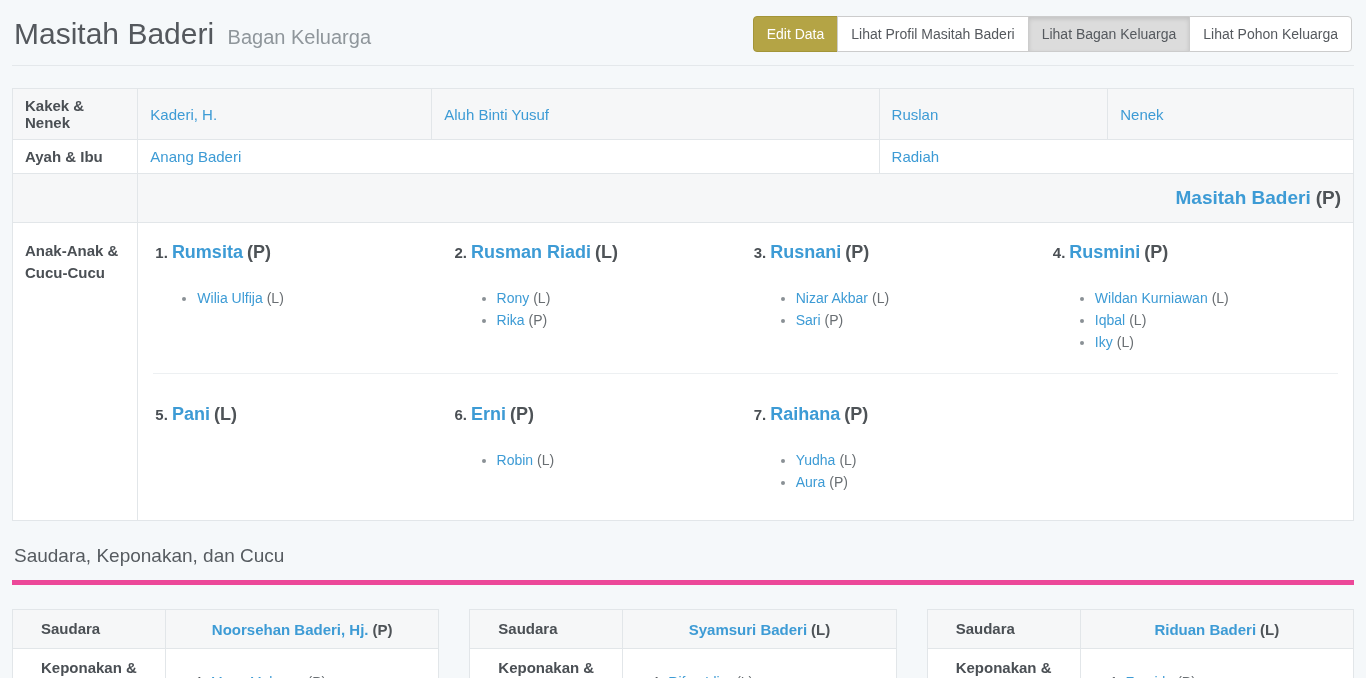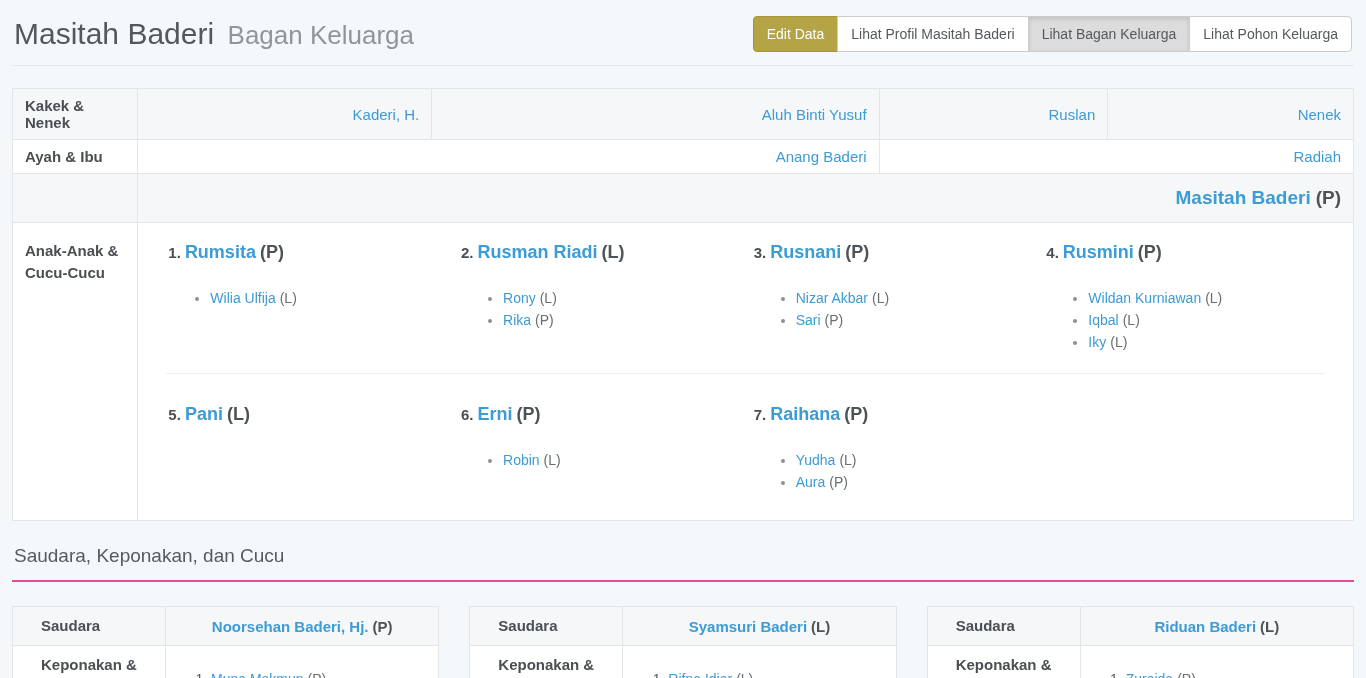--- a/index.html
+++ b/index.html
@@ -10,61 +10,61 @@
   }
   a{color:var(--link,#3d9bd5);text-decoration:none;cursor:pointer}
   .page{padding:0 12px}
 
   
   .topbar{
     display:flex;align-items:center;justify-content:space-between;
     padding:16px 2px 13px;border-bottom:1px solid #e4e8eb;
   }
   .title{font-size:30px;color:#54585d}
-  .subtitle{font-size:26px;color:#8f969b;margin-left:9px}
+  .subtitle{font-size:20px;color:#8f969b;margin-left:9px}
   .btn-group{display:inline-flex}
   .btn{
     font-family:inherit;font-size:14px;line-height:18px;
     padding:8px 13px;background:#fff;border:1px solid #ccc;color:#55595e;
     cursor:pointer;margin-left:-1px;white-space:nowrap;
   }
   .btn:first-child{border-radius:4px 0 0 4px;margin-left:2px}
   .btn:last-child{border-radius:0 4px 4px 0}
   .btn.gold{background:var(--gold,#b4a445);border-color:#a39538;color:#fff}
   .btn.active{background:var(--activegray,#dcdcdc);box-shadow:inset 0 2px 4px rgba(0,0,0,.12)}
 
   
   table{border-collapse:collapse;background:#fff}
   .tbl{width:100%;border:1px solid #dde2e6}
   .tbl th,.tbl td{border:1px solid #e2e6e9;font-size:15px;vertical-align:middle}
   .tbl th{font-weight:bold;color:#4a4f54;text-align:left}
   tr.striped{background:var(--stripe,#f6f7f8)}
   .chart{margin-top:22px}
   .chart th,.chart td{padding:8px 12px}
-  .chart td.name-cell{text-align:right}
+  .chart td.name-cell{text-align:left}
   .person-cell{text-align:right;padding:13px 12px !important}
   .person-cell a,.person-cell .g{font-size:19px;font-weight:bold}
   .person-cell .g{color:#4e5357;margin-left:5px}
   th.top{vertical-align:top !important;padding-top:17px !important;line-height:22px}
-  .children-cell{padding:17px 28px 8px !important;vertical-align:top}
+  .children-cell{padding:17px 15px 8px !important;vertical-align:top}
   .children-grid{display:grid;grid-template-columns:repeat(4,1fr);column-gap:12px}
   .children-grid.first{min-height:118px;margin-bottom:15px}
   .children-grid.second{margin-top:28px;min-height:110px}
   .children-cell hr{border:0;border-top:1px solid #edf0f2;margin:0}
   .child-head{font-size:18px;font-weight:bold;color:#4a4f54;line-height:24px;padding-left:2px}
   .child-head .num{font-size:15px;margin-right:4px}
   .child-head .g{color:#4e5357;margin-left:4px}
   .child ul{list-style:disc;margin:22px 0 0;padding-left:44px;color:#8a9095}
   .child ul li{font-size:14px;line-height:22px}
   .child ul .g,.gsuffix{color:#696e72;margin-left:4px;font-size:14px}
 
   
   .section-heading{
     font-weight:normal;font-size:19px;color:#565b60;margin:0;
-    padding:24px 2px 13px;border-bottom:2px solid #ec4899;
+    padding:24px 2px 13px;border-bottom:5px solid #ec4899;
   }
   .sibling-grid{display:grid;grid-template-columns:repeat(3,1fr);gap:30px;margin-top:24px}
   .sib-table{width:100%;border:1px solid #dde2e6}
   .sib-table th,.sib-table td{border:1px solid #e2e6e9;font-size:15px;padding:8px 28px}
   .sib-table th{font-weight:bold;color:#4a4f54;text-align:left;vertical-align:top;line-height:22px}
   .sib-name-cell{text-align:center}
   .sib-name-cell a{font-weight:bold}
   .sib-name-cell .g{font-weight:bold;color:#4e5357;margin-left:4px}
   .neph-cell{vertical-align:top}
   .neph-cell ol{margin:14px 0 6px;padding-left:17px;font-size:14px;color:#55595e}

